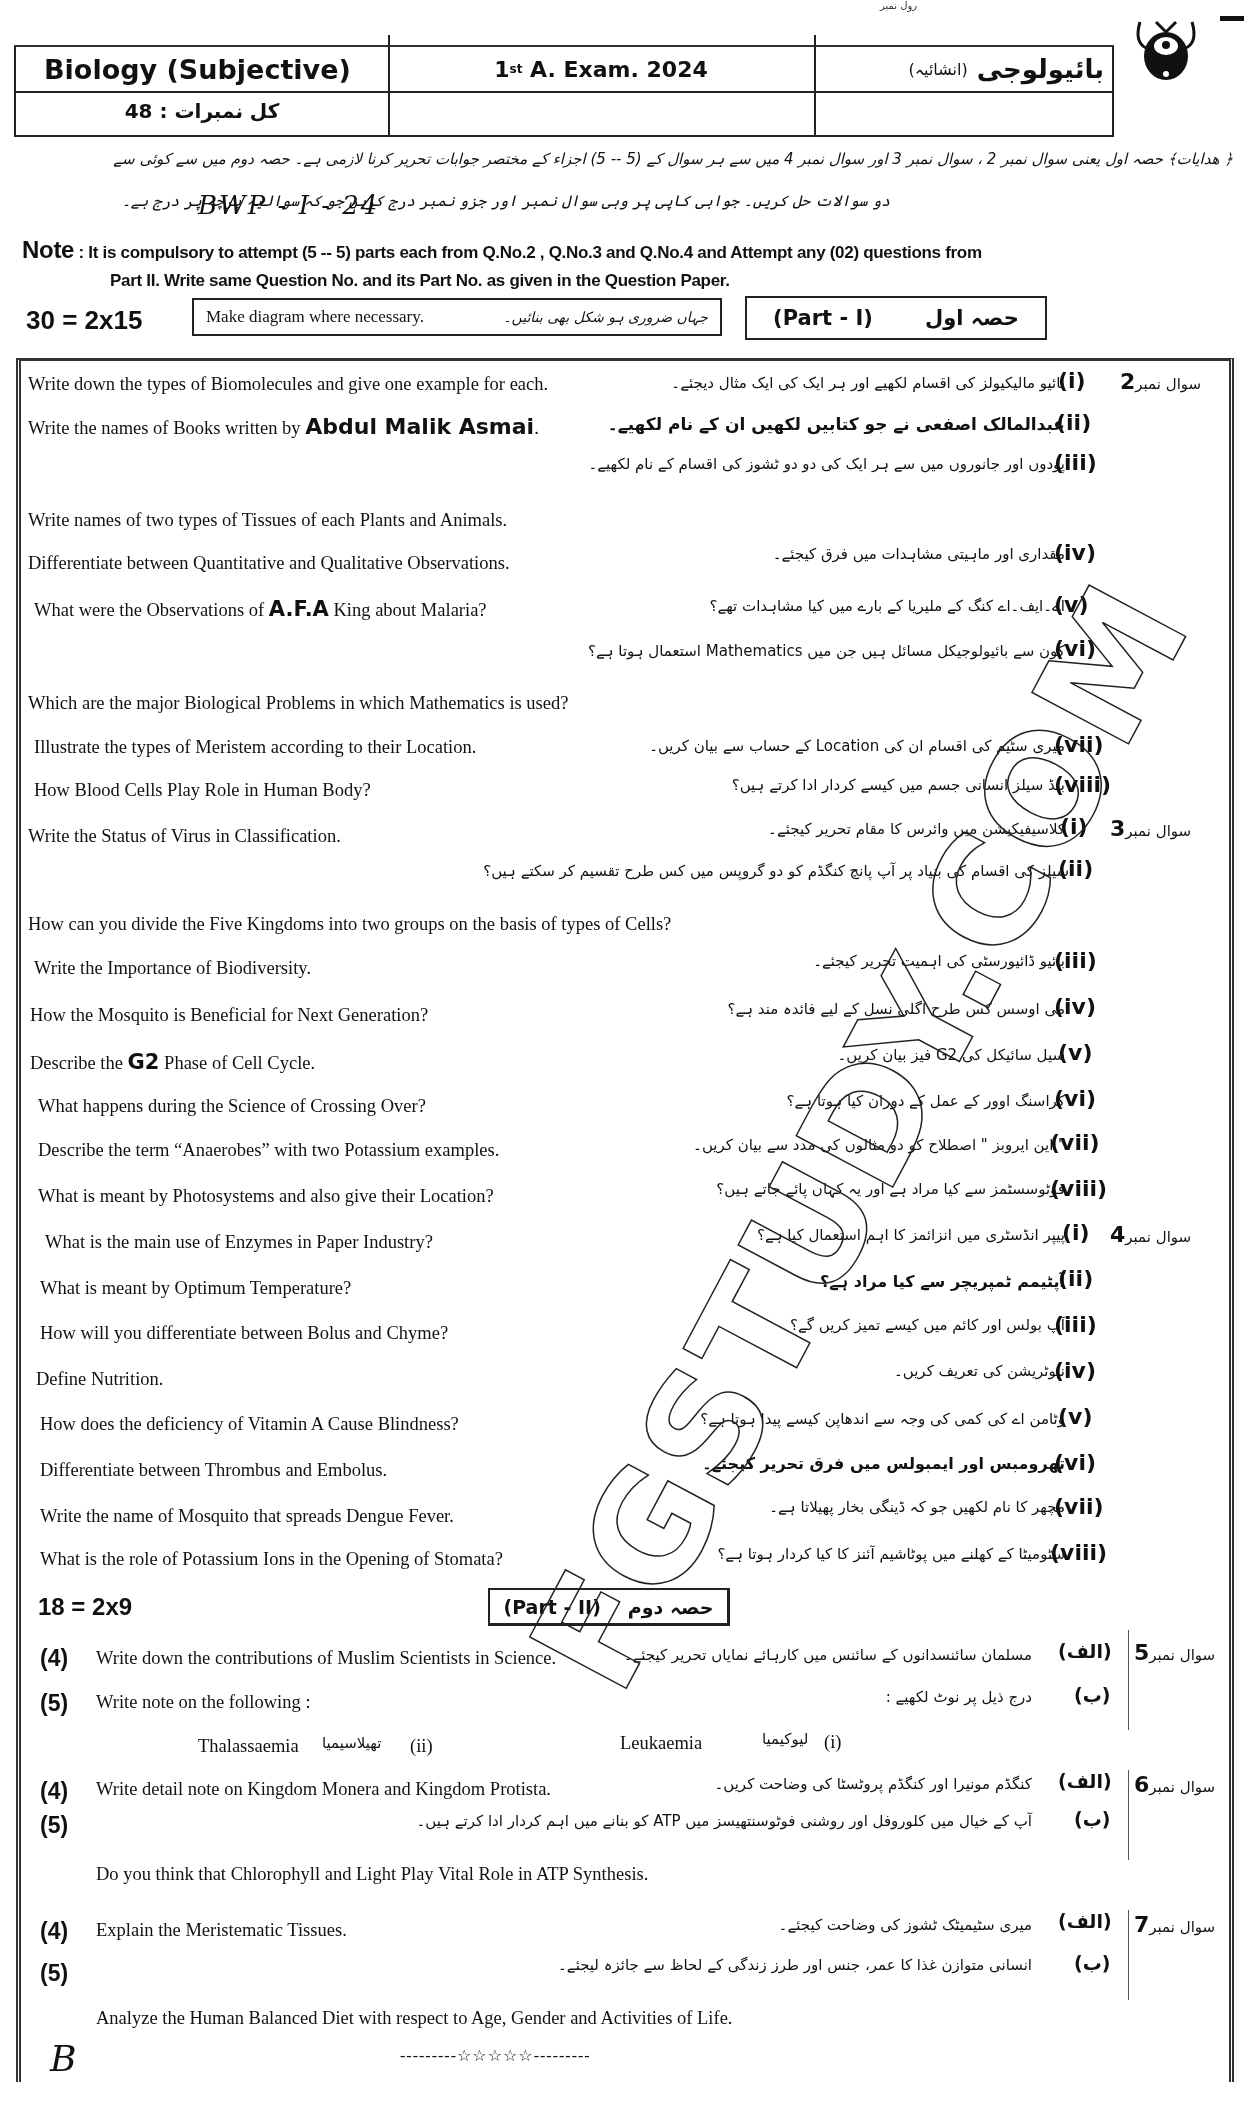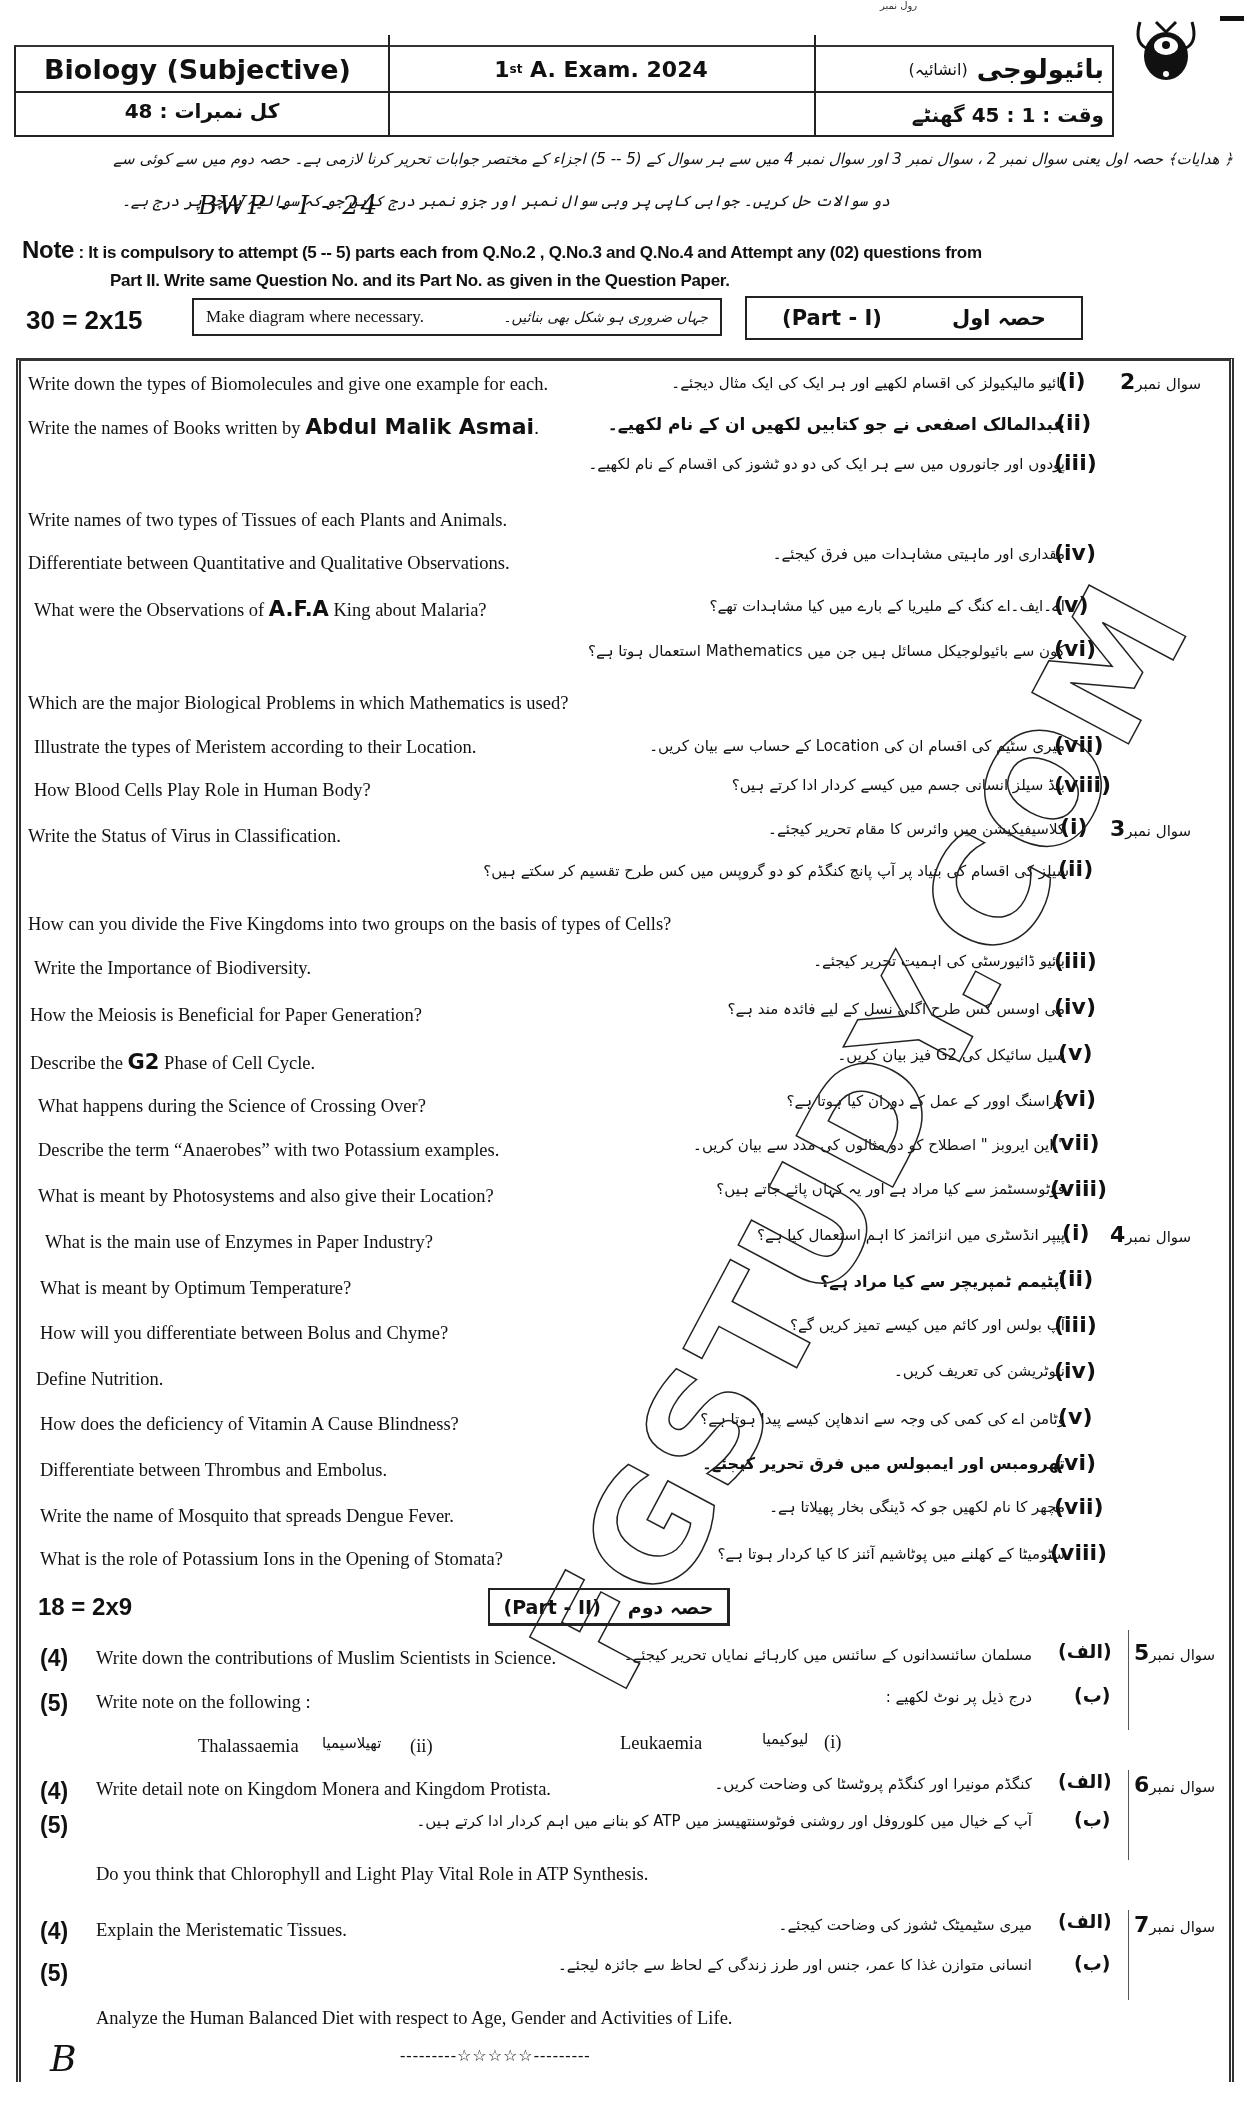--- a/index.html
+++ b/index.html
@@ -33,21 +33,20 @@
 
   <div class="hcell" style="left:0;top:0;width:372px;height:44px;font-size:27px;justify-content:flex-start;padding-left:28px">Biology (Subjective)</div>
   <div class="hcell" style="left:372px;top:0;width:426px;height:44px;font-size:22px">
     <span>1</span><sup style="font-size:12px">st</sup>&nbsp;<span>A. Exam. 2024</span>
   </div>
   <div class="hcell urdu" style="left:798px;top:0;width:300px;height:44px;font-size:26px;justify-content:flex-start;padding-right:10px">
     <span>بائیولوجی</span>&nbsp;<span style="font-size:16px;font-weight:normal">(انشائیہ)</span>
   </div>
 
   <div class="hcell urdu" style="left:0;top:46px;width:372px;height:36px;font-size:20px">کل نمبرات : 48</div>
-  <div class="hcell urdu" style="left:798px;top:46px;width:300px;height:44px;font-size:20px;justify-content:flex-start;padding-right:10px">وقت : 1 : 45 گھنٹے</div>
 </div>
 <div class="abs urdu" style="left:880px;top:0;font-size:10px;color:#333">رول نمبر</div>
 
 <div class="abs" style="left:1132px;top:12px;width:68px;height:72px">
   <svg width="68" height="72" viewBox="0 0 68 72">
     <path d="M8 10 Q2 30 14 36" stroke="#111" stroke-width="3" fill="none"></path>
     <path d="M60 10 Q66 30 54 36" stroke="#111" stroke-width="3" fill="none"></path>
     <ellipse cx="34" cy="44" rx="22" ry="24" fill="#111"></ellipse>
     <ellipse cx="34" cy="34" rx="12" ry="9" fill="#fff"></ellipse>
     <circle cx="34" cy="33" r="4" fill="#111"></circle>
@@ -65,21 +64,21 @@
   <b class="big">Note</b>
   <span>: It is compulsory to attempt (5 -- 5) parts each from Q.No.2 , Q.No.3 and Q.No.4 and Attempt any (02) questions from</span><br>
   <span style="padding-left:88px">Part II. Write same Question No. and its Part No. as given in the Question Paper.</span>
 </div>
 
 <div class="mark" style="left:26px;top:305px;font-size:26px">30 = 2x15</div>
 <div class="box" style="left:192px;top:298px;width:530px;height:38px;display:flex;align-items:center;justify-content:space-between;padding:0 12px">
   <span style="font-size:17px">Make diagram where necessary.</span>
   <span class="urdu" style="font-size:14px;font-style:italic">جہاں ضروری ہو شکل بھی بنائیں۔</span>
 </div>
-<div class="box" style="left:745px;top:296px;width:338px;height:44px;display:flex;align-items:center;justify-content:space-around;font-family:'DejaVu Sans',sans-serif;font-weight:bold">
+<div class="box" style="left:745px;top:296px;width:302px;height:44px;display:flex;align-items:center;justify-content:space-around;font-family:'DejaVu Sans',sans-serif;font-weight:bold">
   <span style="font-size:21px">(Part - I)</span>
   <span class="urdu" style="font-size:21px">حصہ اول</span>
 </div>
 
 <div class="main-frame"></div>
 
 <div class="qlabel" style="left:1120px;top:369px"><span>سوال نمبر</span><b>2</b></div>
 
 <div class="q" style="left:28px;top:374px">Write down the types of Biomolecules and give one example for each.</div>
 <div class="ur" style="right:185px;top:374px">بائیو مالیکیولز کی اقسام لکھیے اور ہر ایک کی ایک مثال دیجئے۔</div>
@@ -120,21 +119,21 @@
 <div class="num" style="left:1060px;top:814px">(i)</div>
 
 <div class="ur" style="right:181px;top:862px">سیلز کی اقسام کی بنیاد پر آپ پانچ کنگڈم کو دو گروپس میں کس طرح تقسیم کر سکتے ہیں؟</div>
 <div class="num" style="left:1058px;top:856px">(ii)</div>
 <div class="q" style="left:28px;top:914px">How can you divide the Five Kingdoms into two groups on the basis of types of Cells?</div>
 
 <div class="q" style="left:34px;top:958px">Write the Importance of Biodiversity.</div>
 <div class="ur" style="right:185px;top:952px">بائیو ڈائیورسٹی کی اہمیت تحریر کیجئے۔</div>
 <div class="num" style="left:1054px;top:948px">(iii)</div>
 
-<div class="q" style="left:30px;top:1005px">How the Meiosis is Beneficial for Paper Generation?</div>
+<div class="q" style="left:30px;top:1005px">How the Mosquito is Beneficial for Next Generation?</div>
 <div class="ur" style="right:185px;top:1000px">می اوسس کس طرح اگلی نسل کے لیے فائدہ مند ہے؟</div>
 <div class="num" style="left:1054px;top:994px">(iv)</div>
 
 <div class="q" style="left:30px;top:1050px"><span>Describe the</span> <b style="font-family:'DejaVu Sans',sans-serif;font-size:21px">G2</b> <span>Phase of Cell Cycle.</span></div>
 <div class="ur" style="right:185px;top:1046px">سیل سائیکل کی G2 فیز بیان کریں۔</div>
 <div class="num" style="left:1058px;top:1040px">(v)</div>
 
 <div class="q" style="left:38px;top:1096px">What happens during the Science of Crossing Over?</div>
 <div class="ur" style="right:185px;top:1092px">کراسنگ اوور کے عمل کے دوران کیا ہوتا ہے؟</div>
 <div class="num" style="left:1054px;top:1086px">(vi)</div>

